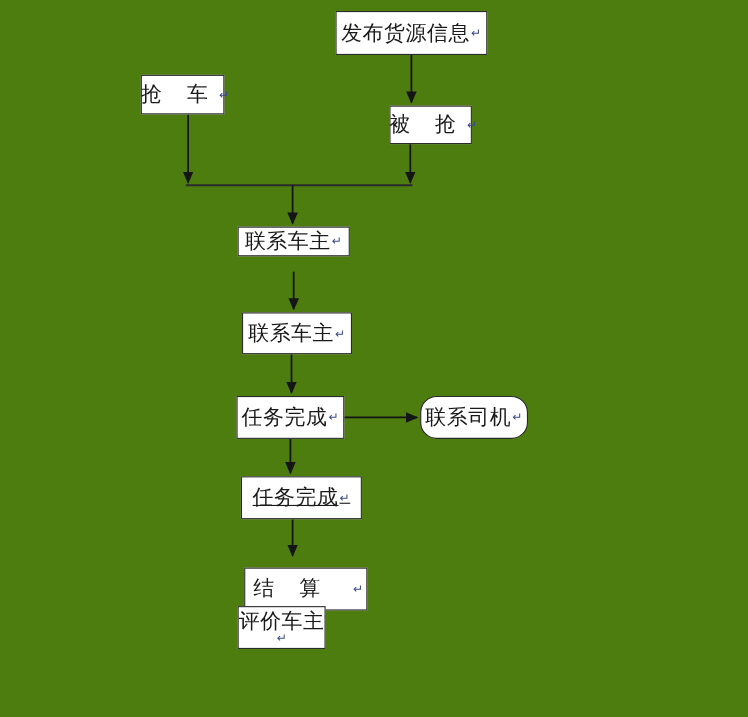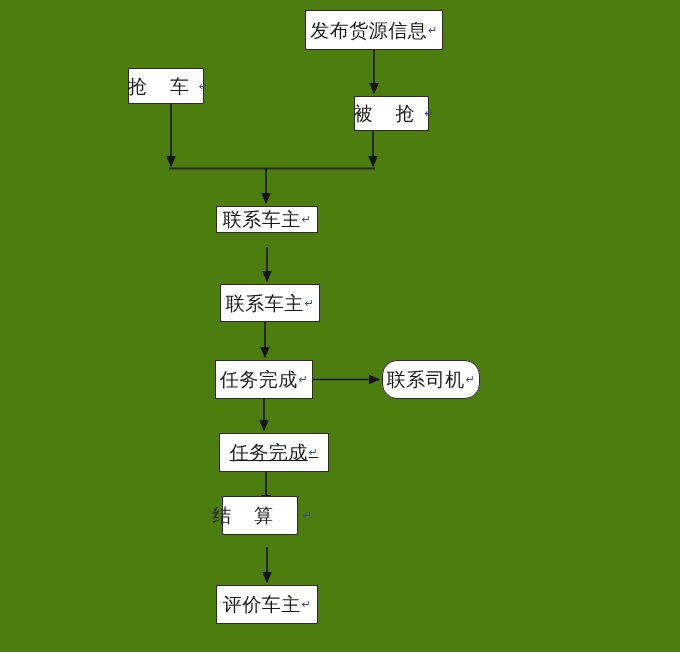--- a/index.html
+++ b/index.html
@@ -124,23 +124,23 @@
   <div class="node" style="left: 382px; top: 360px; width: 98px; height: 39px; border-radius: 15px;">
     <span class="lbl">联系司机</span>
       <span class="pilcrow">↵</span>
   </div>
 
   <div class="node" style="left: 219px; top: 433px; width: 110px; height: 39px; text-decoration: underline;">
     <span class="lbl">任务完成</span>
       <span class="pilcrow">↵</span>
   </div>
 
-  <div class="node spaced" style="left: 222px; top: 496px; width: 76px; height: 39px; gap: 20px;">
+  <div class="node spaced" style="left: 222px; top: 516px; width: 112px; height: 39px; gap: 20px;">
     <span class="lbl">结 算</span>
       <span class="pilcrow">↵</span>
   </div>
 
-  <div class="node" style="left: 216px; top: 585px; width: 102px; height: 39px;">
+  <div class="node" style="left: 216px; top: 551px; width: 80px; height: 39px; flex-direction: column;">
     <span class="lbl">评价车主</span>
       <span class="pilcrow">↵</span>
   </div>
 
 </div>
 
 </body></html>

